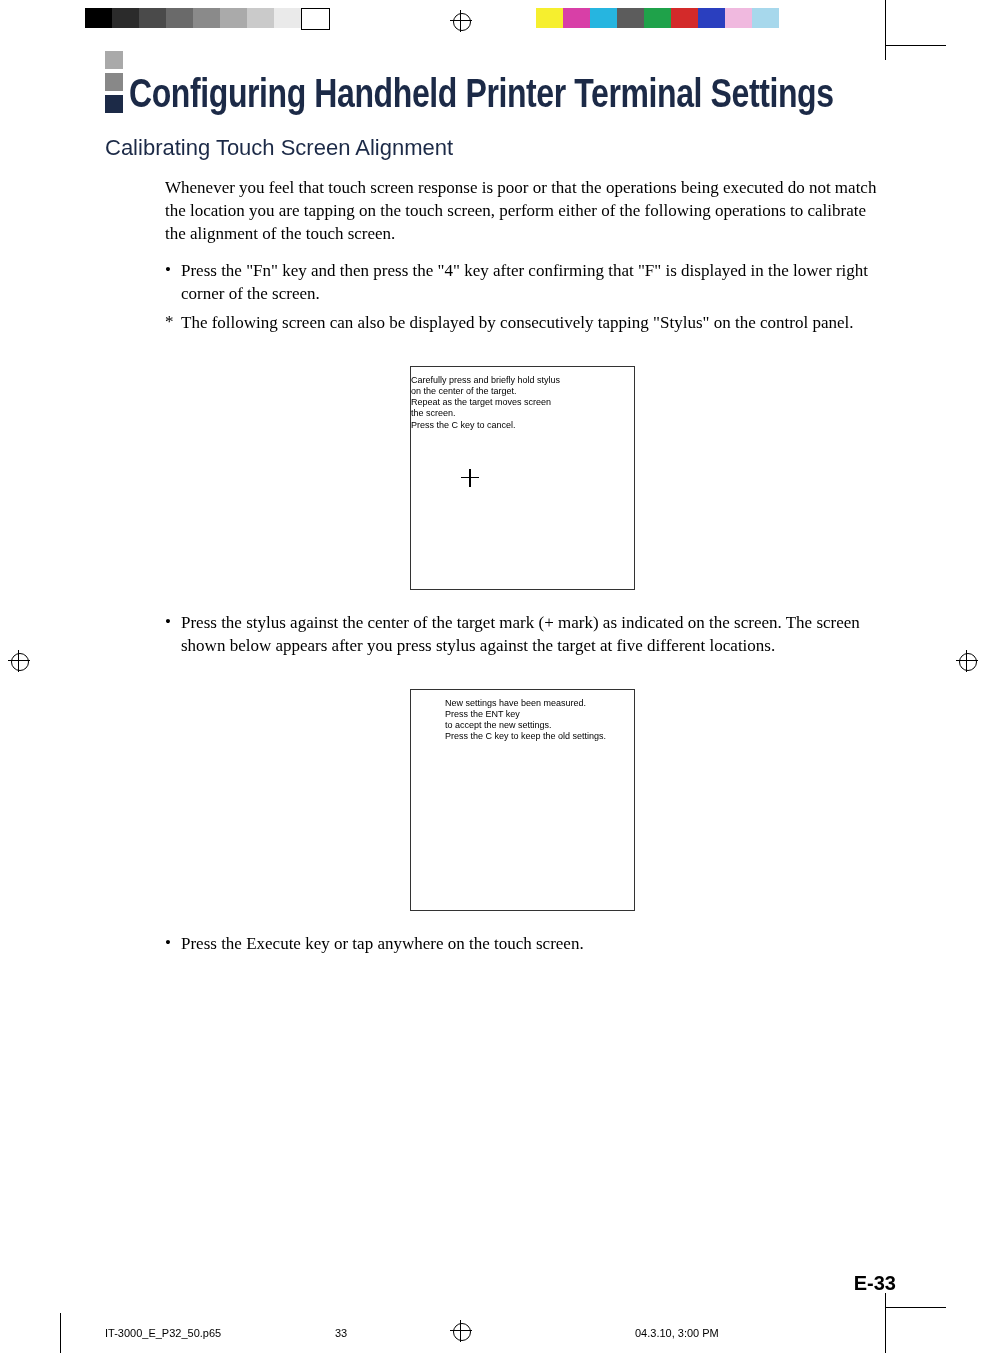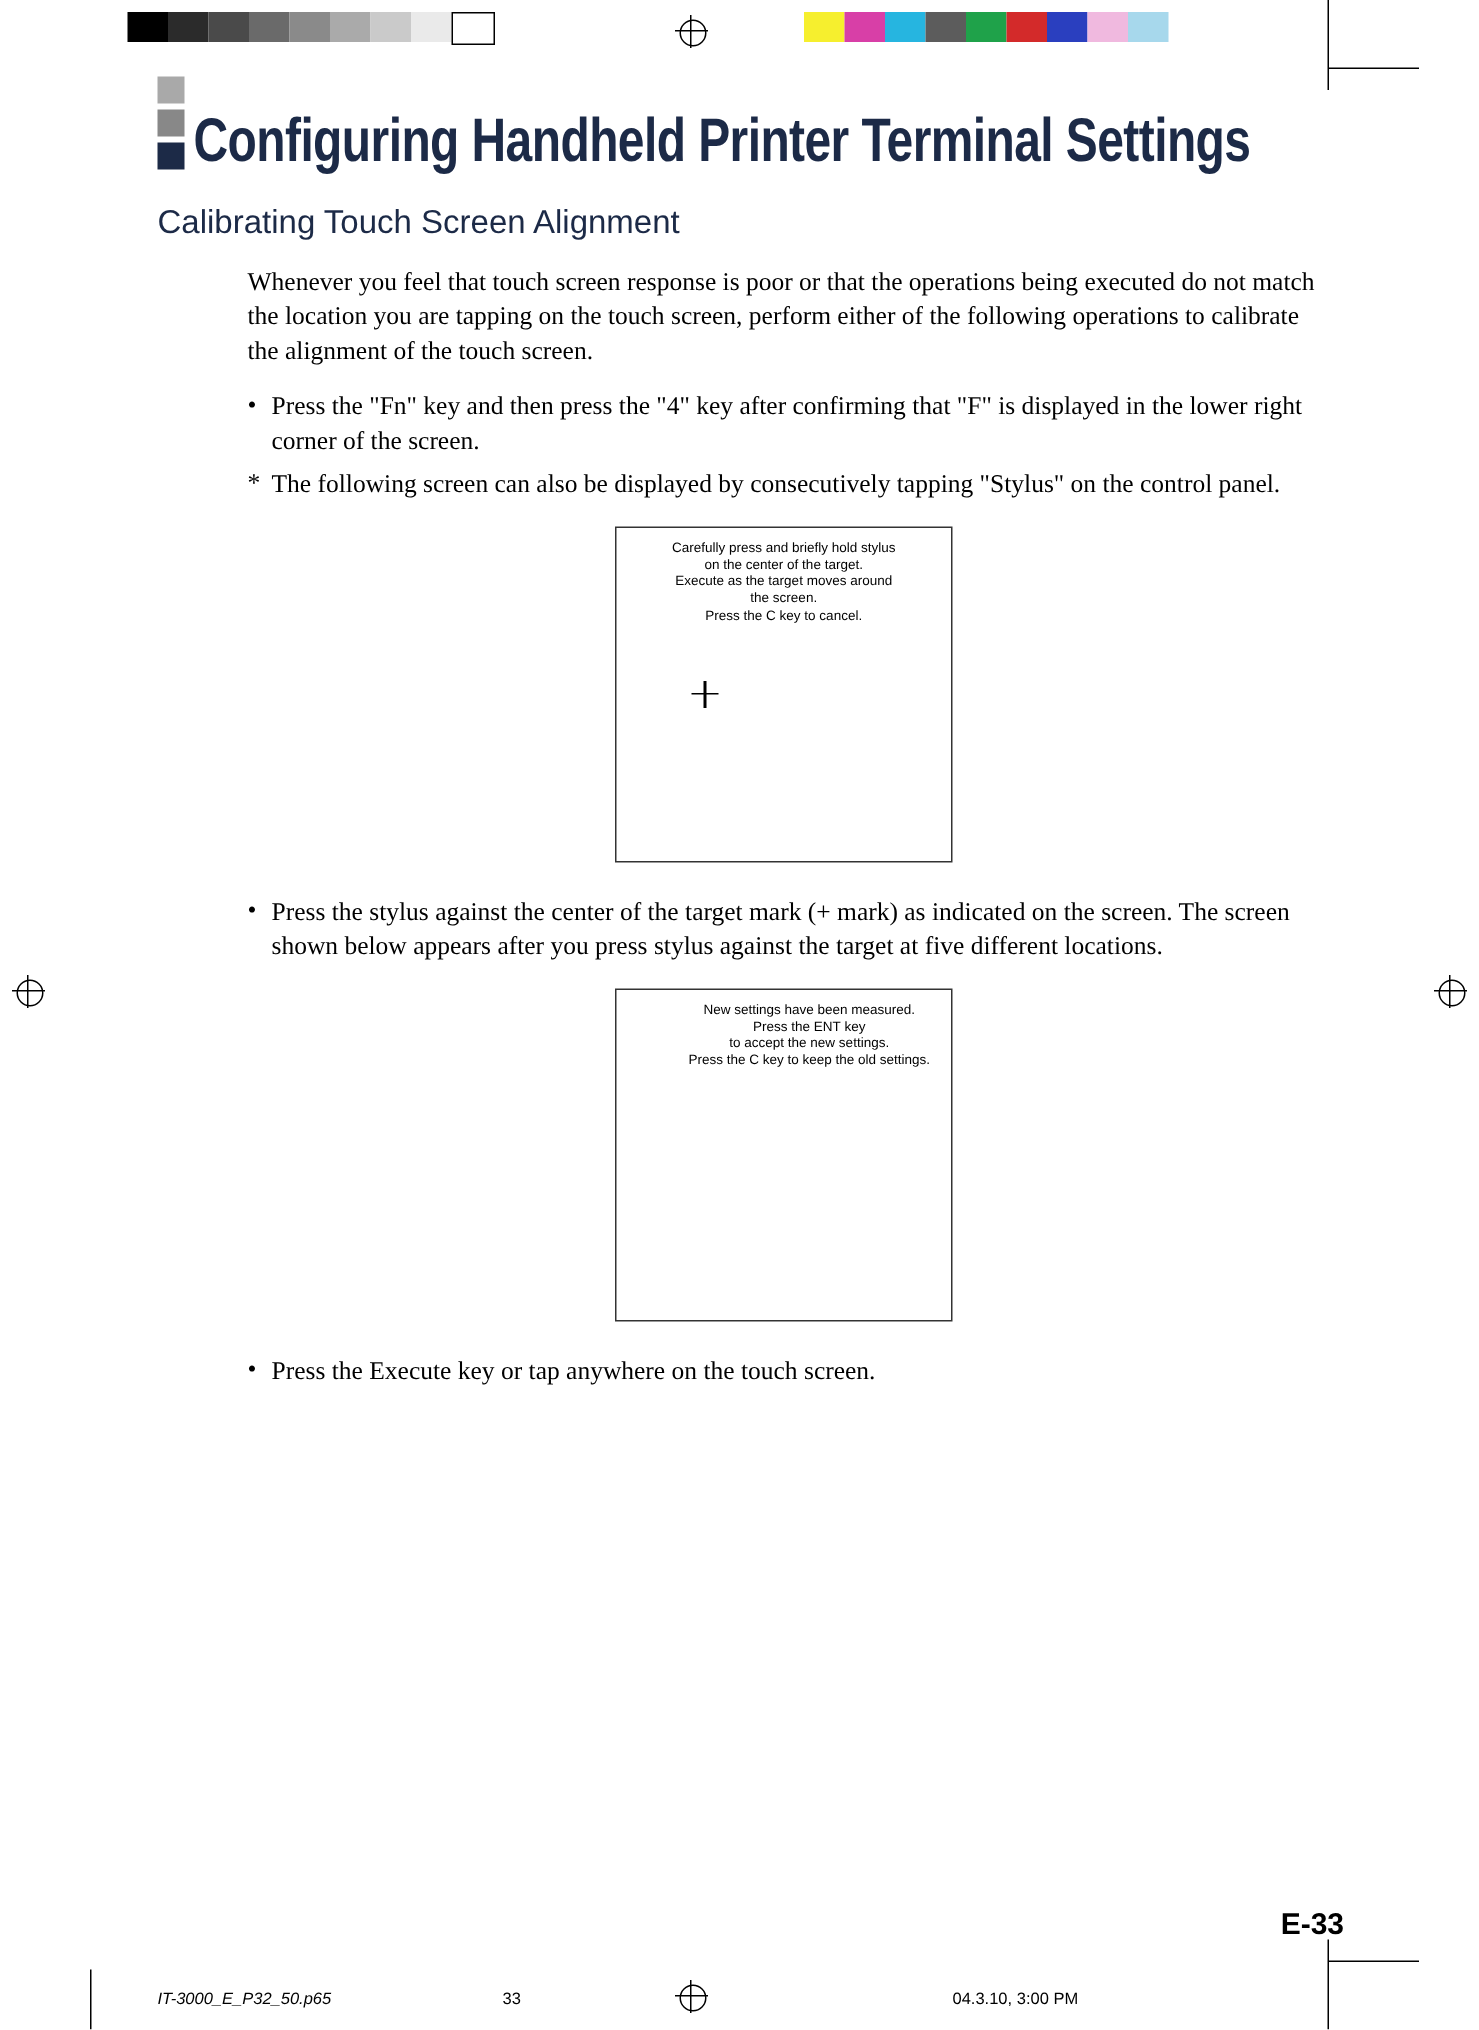--- a/index.html
+++ b/index.html
@@ -67,25 +67,24 @@
   }
   .content { margin-left: 60px; margin-top: 16px; width: 715px; }
   p.body { font-size: 17px; line-height: 1.35; margin: 0 0 14px 0; }
   .bullet-row { display:flex; margin-bottom:6px; }
   .bullet-row .mark { width: 16px; flex-shrink:0; font-size:17px; }
   .bullet-row .txt  { font-size:17px; line-height:1.35; }
   .screen-box {
     width: 225px;
     height: 224px;
     border: 1px solid #333;
-    margin: 16px auto 22px auto;
+    margin: 31px auto 22px auto;
     position: relative;
     font-family: Arial, Helvetica, sans-serif;
     font-size: 9px;
-    text-align: center;
     padding-top: 8px;
     box-sizing: border-box;
     line-height: 1.25;
   }
   .screen-box.second { height: 222px; padding-left: 34px; }
   .cross {
     position:absolute;
     left: 50px;
     top: 102px;
     width: 18px; height: 18px;
@@ -103,21 +102,21 @@
   }
   .footer {
     position:absolute;
     bottom: 14px;
     left: 105px;
     font-family: Arial, Helvetica, sans-serif;
     font-size: 11px;
     width: 800px;
     display:flex;
   }
-  .footer .fn { width: 230px; font-style: italic; }
+  .footer .fn { width: 230px; }
   .footer .pn { width: 80px; }
   .footer .ts { margin-left: 220px; }
 </style>
 </head>
 <body>
 
 <div class="color-bar" id="cb-left">
     <div class="swatch" style="background: rgb(0, 0, 0);"></div>
     <div class="swatch" style="background: rgb(43, 43, 43);"></div>
     <div class="swatch" style="background: rgb(74, 74, 74);"></div>
@@ -188,21 +187,21 @@
       <div class="txt">Press the "Fn" key and then press the "4" key after confirming that "F" is displayed in the lower right corner of the screen.</div>
     </div>
     <div class="bullet-row">
       <div class="mark">*</div>
       <div class="txt">The following screen can also be displayed by consecutively tapping "Stylus" on the control panel.</div>
     </div>
 
     <div class="screen-box">
       <div>Carefully press and briefly hold stylus</div>
       <div>on the center of the target.</div>
-      <div>Execute as the target moves around</div>
+      <div>Repeat as the target moves screen</div>
       <div>the screen.</div>
       <div>Press the C key to cancel.</div>
       <div class="cross">
           <div class="hline"></div>
           <div class="vline"></div>
         </div>
     </div>
 
     <div class="bullet-row">
       <div class="mark">•</div>

